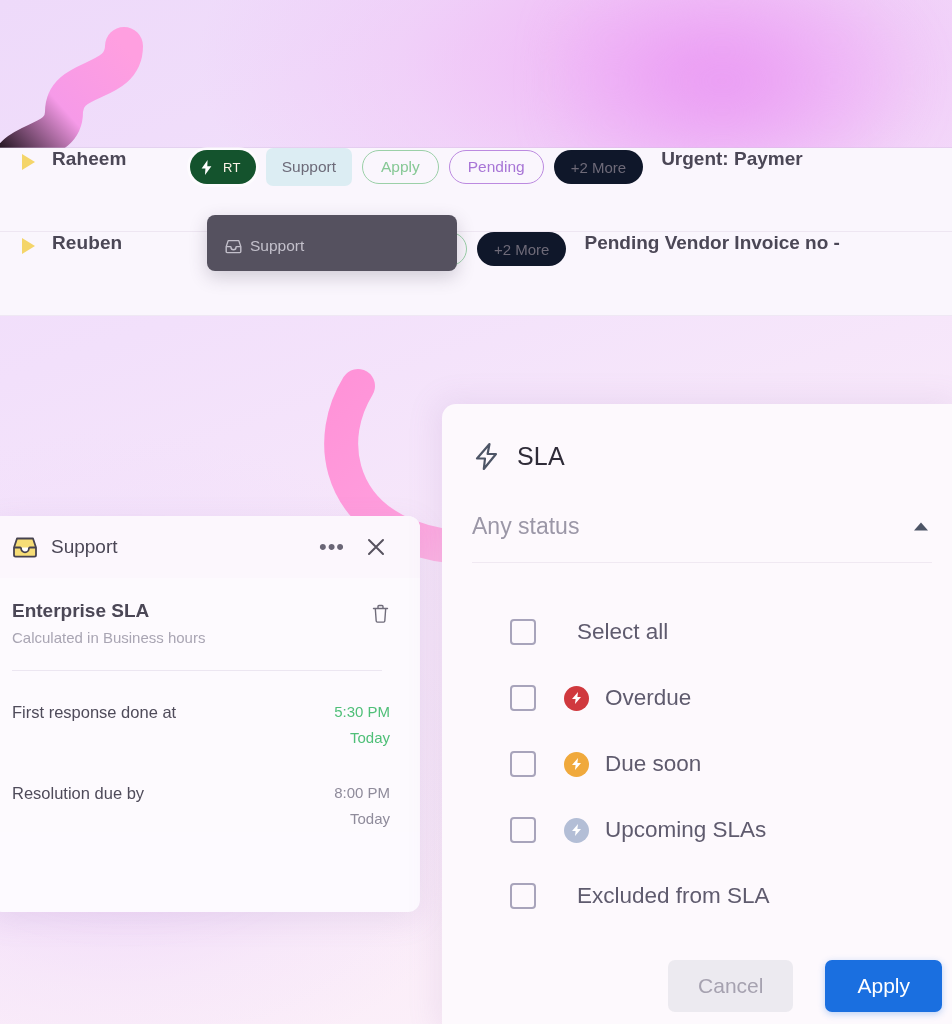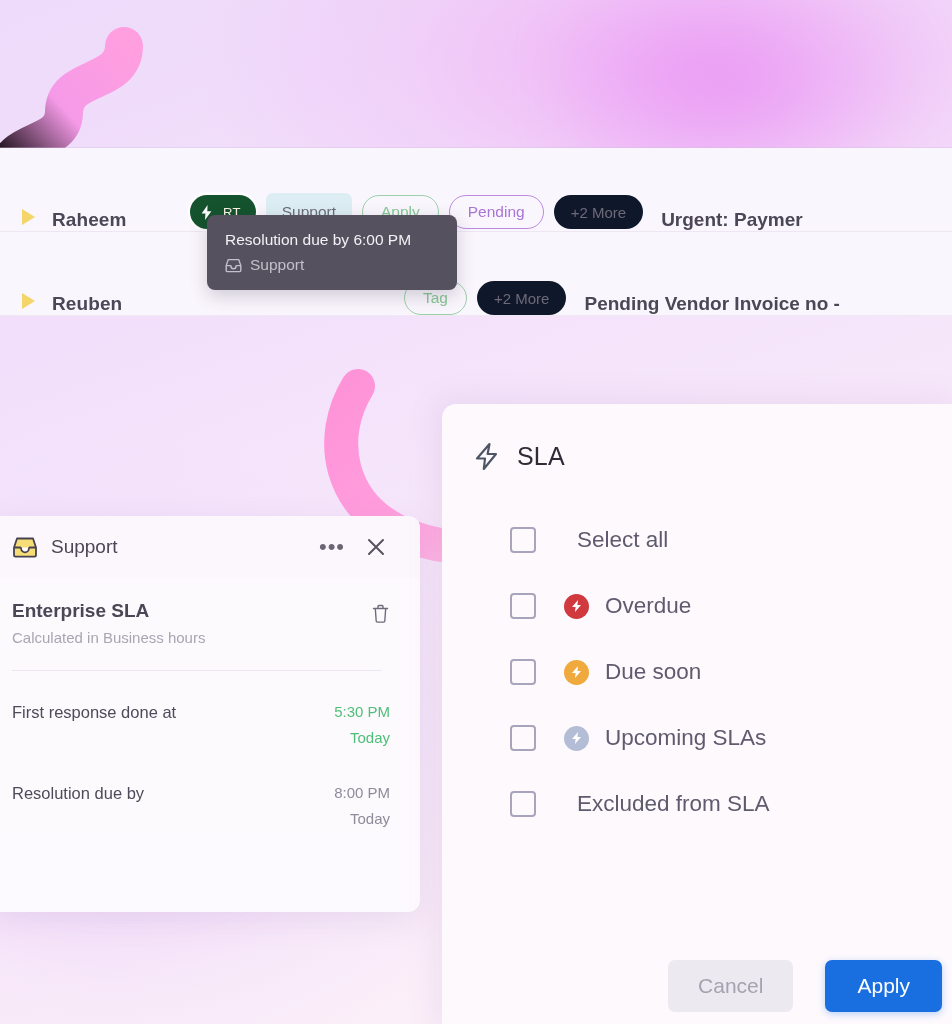--- a/index.html
+++ b/index.html
@@ -63,21 +63,21 @@
     position: absolute;
     left: 0; top: 148px;
     width: 952px;
     background: #faf6fd;
     box-shadow: 0 -1px 0 rgba(205,190,220,0.35);
   }
   .ticket-row {
     position: relative;
     height: 84px;
     display: flex;
-    align-items: flex-end;
+    align-items: flex-start;
     padding-left: 8px;
     box-sizing: border-box;
     border-bottom: 1px solid #eee6f2;
   }
   .ticket-row.last { border-bottom: 1px solid #efe8f4; }
 
   .row-caret {
     width: 44px;
     flex: 0 0 44px;
     display: flex;
@@ -425,21 +425,20 @@
     <span class="requester-name">Reuben</span>
     <span class="tag-area" style="margin-left:214px">
       <span class="pill pill-outline-green">Tag</span>
       <span class="pill pill-more">+2 More</span>
     </span>
     <span class="subject">Pending Vendor Invoice no -</span>
   </div>
 </div>
 
 <div class="tooltip">
-  <div class="tooltip-title">Resolution due by 6:00 PM</div>
   <div class="tooltip-sub">
     <svg width="17" height="15" viewBox="0 0 17 15">
       <path d="M1.2 7.6 L3.2 1.6 H13.8 L15.8 7.6 V12.6 A1 1 0 0 1 14.8 13.6 H2.2 A1 1 0 0 1 1.2 12.6 Z" fill="none" stroke="#c3c0cb" stroke-width="1.4" stroke-linejoin="round"></path>
       <path d="M1.2 7.6 H5.4 A0.6 0.6 0 0 1 6 8.2 A2.5 2.5 0 0 0 11 8.2 A0.6 0.6 0 0 1 11.6 7.6 H15.8" fill="none" stroke="#c3c0cb" stroke-width="1.4" stroke-linejoin="round"></path>
     </svg>
     <span>Support</span>
   </div>
 </div>
 
 <div class="support-card">
@@ -501,20 +500,28 @@
 
   <div class="sla-panel-head">
     <span style="display:flex">
       <svg width="25" height="29" viewBox="0 0 25 29">
         <path d="M15.5 2 L3 16.5 H11 L9.8 27 L22 12 H13.6 Z" fill="none" stroke="#4d5566" stroke-width="2.2" stroke-linejoin="round" stroke-linecap="round"></path>
       </svg>
     </span>
     <span class="sla-panel-title">SLA</span>
   </div>
 
+  <div class="status-select">
+    <span class="status-select-value">Any status</span>
+    <span style="display:flex;margin-right:2px">
+      <svg width="18" height="11" viewBox="0 0 18 11">
+        <path d="M2 9.5 L9 1.5 L16 9.5 Z" fill="#4d5566"></path>
+      </svg>
+    </span>
+  </div>
 
   <div class="options">
 
     <div class="option-row">
       <span class="cbox"></span>
       <span class="opt-label nobadge">Select all</span>
     </div>
 
     <div class="option-row">
       <span class="cbox"></span>

